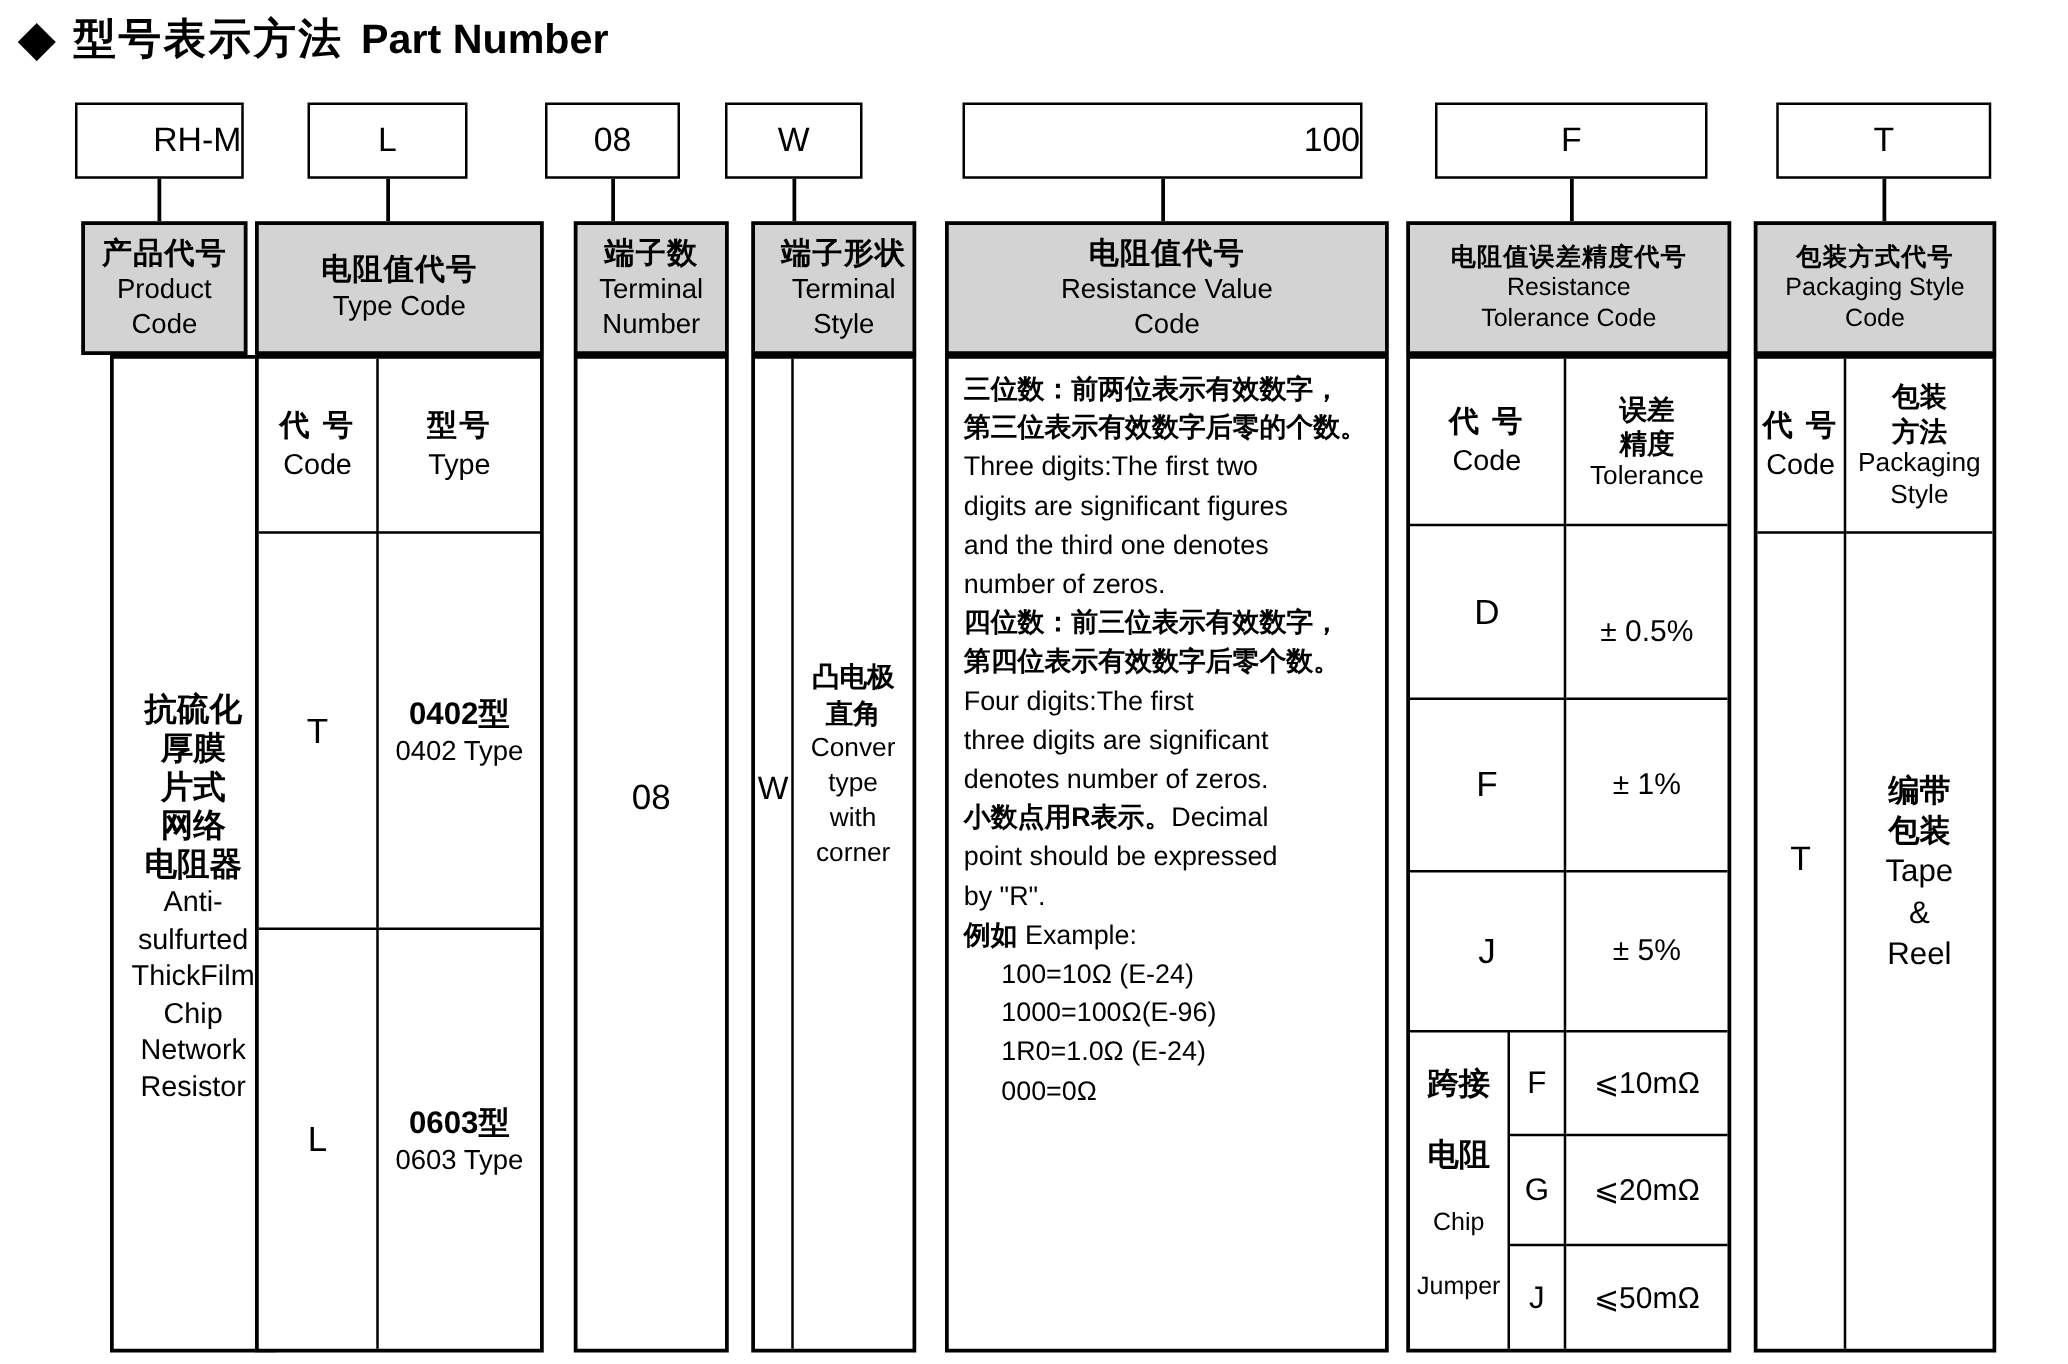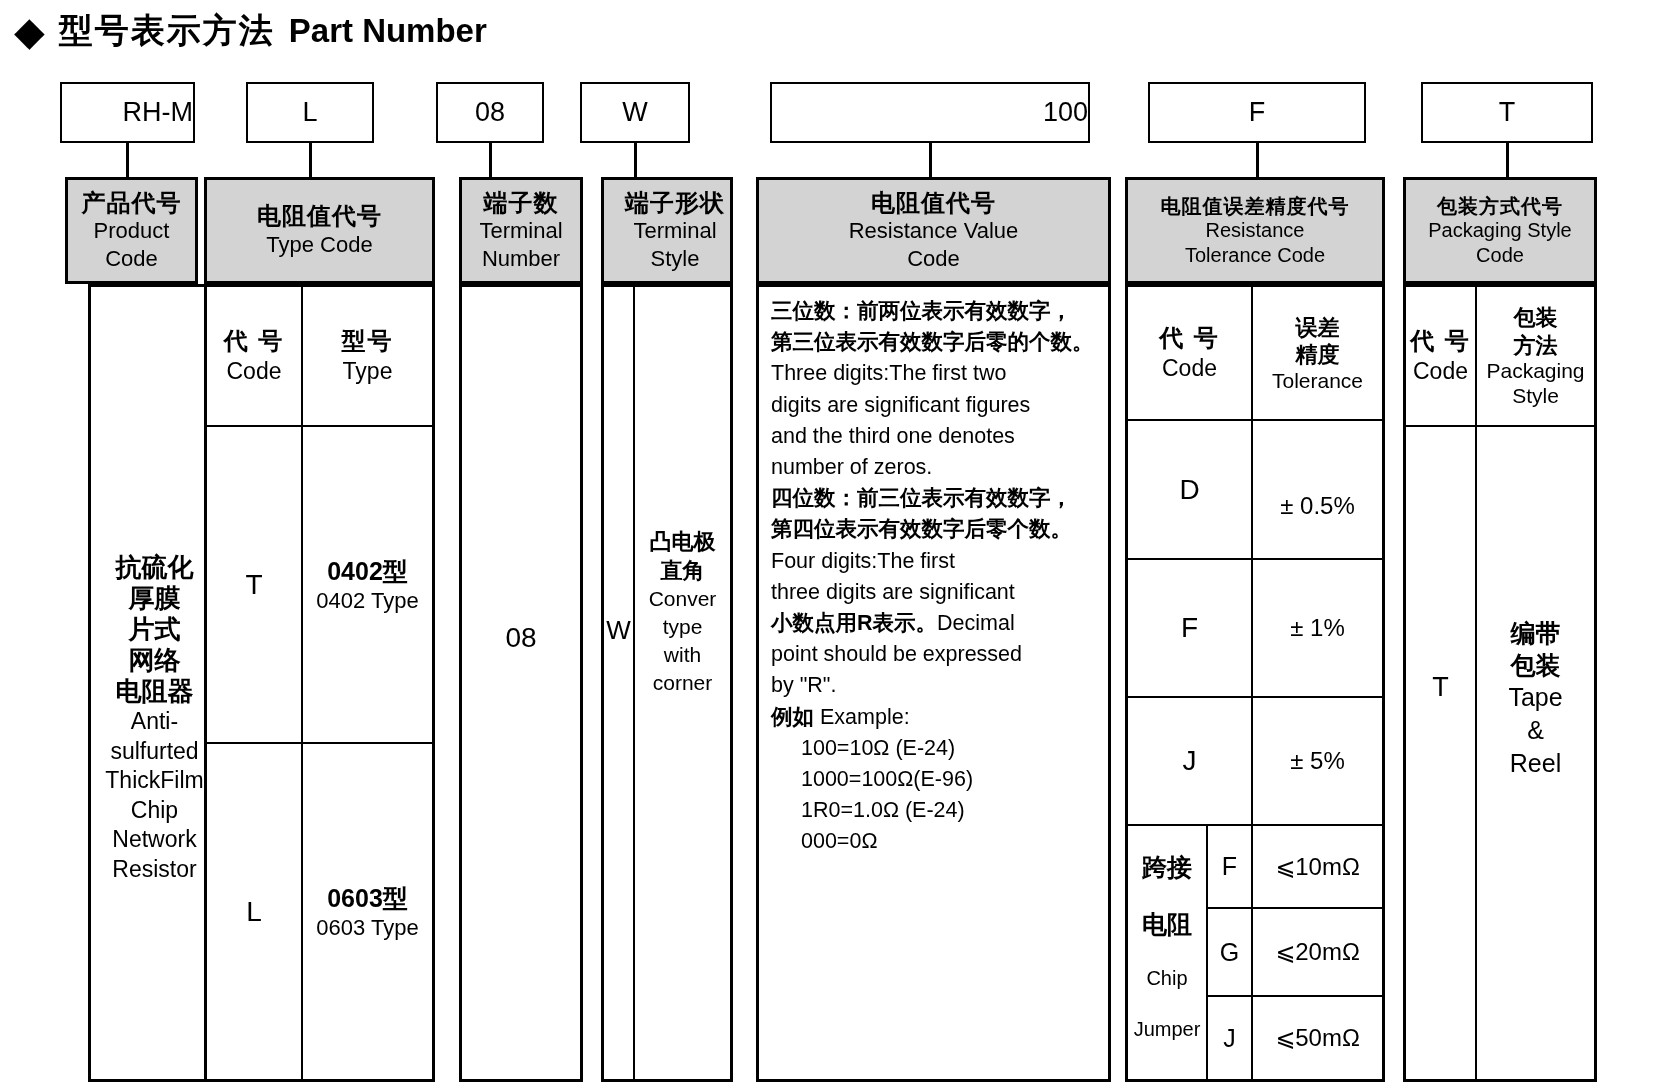--- a/index.html
+++ b/index.html
@@ -205,20 +205,21 @@
       <div class="ln"><span class="zs">三位数：前两位表示有效数字，</span><span></span></div>
       <div class="ln"><span class="zs">第三位表示有效数字后零的个数。</span><span></span></div>
       <div class="ln"><span class="zs"></span><span>Three digits:The first two</span></div>
       <div class="ln"><span class="zs"></span><span>digits are significant  figures</span></div>
       <div class="ln"><span class="zs"></span><span>and the third one denotes</span></div>
       <div class="ln"><span class="zs"></span><span>number of zeros.</span></div>
       <div class="ln"><span class="zs">四位数：前三位表示有效数字，</span><span></span></div>
       <div class="ln"><span class="zs">第四位表示有效数字后零个数。</span><span></span></div>
       <div class="ln"><span class="zs"></span><span>Four digits:The first</span></div>
       <div class="ln"><span class="zs"></span><span>three digits are significant</span></div>
+      <div class="ln"><span class="zs"></span><span>denotes number of  zeros.</span></div>
       <div class="ln"><span class="zs">小数点用R表示。</span><span>Decimal</span></div>
       <div class="ln"><span class="zs"></span><span>point should be expressed</span></div>
       <div class="ln"><span class="zs"></span><span>by "R".</span></div>
       <div class="ln"><span class="zs">例如 </span><span>Example:</span></div>
       <div class="ln ind"><span>100=10Ω  (E-24)</span></div>
       <div class="ln ind"><span>1000=100Ω(E-96)</span></div>
       <div class="ln ind"><span>1R0=1.0Ω (E-24)</span></div>
       <div class="ln ind"><span>000=0Ω</span></div>
     </div>
   </div>

